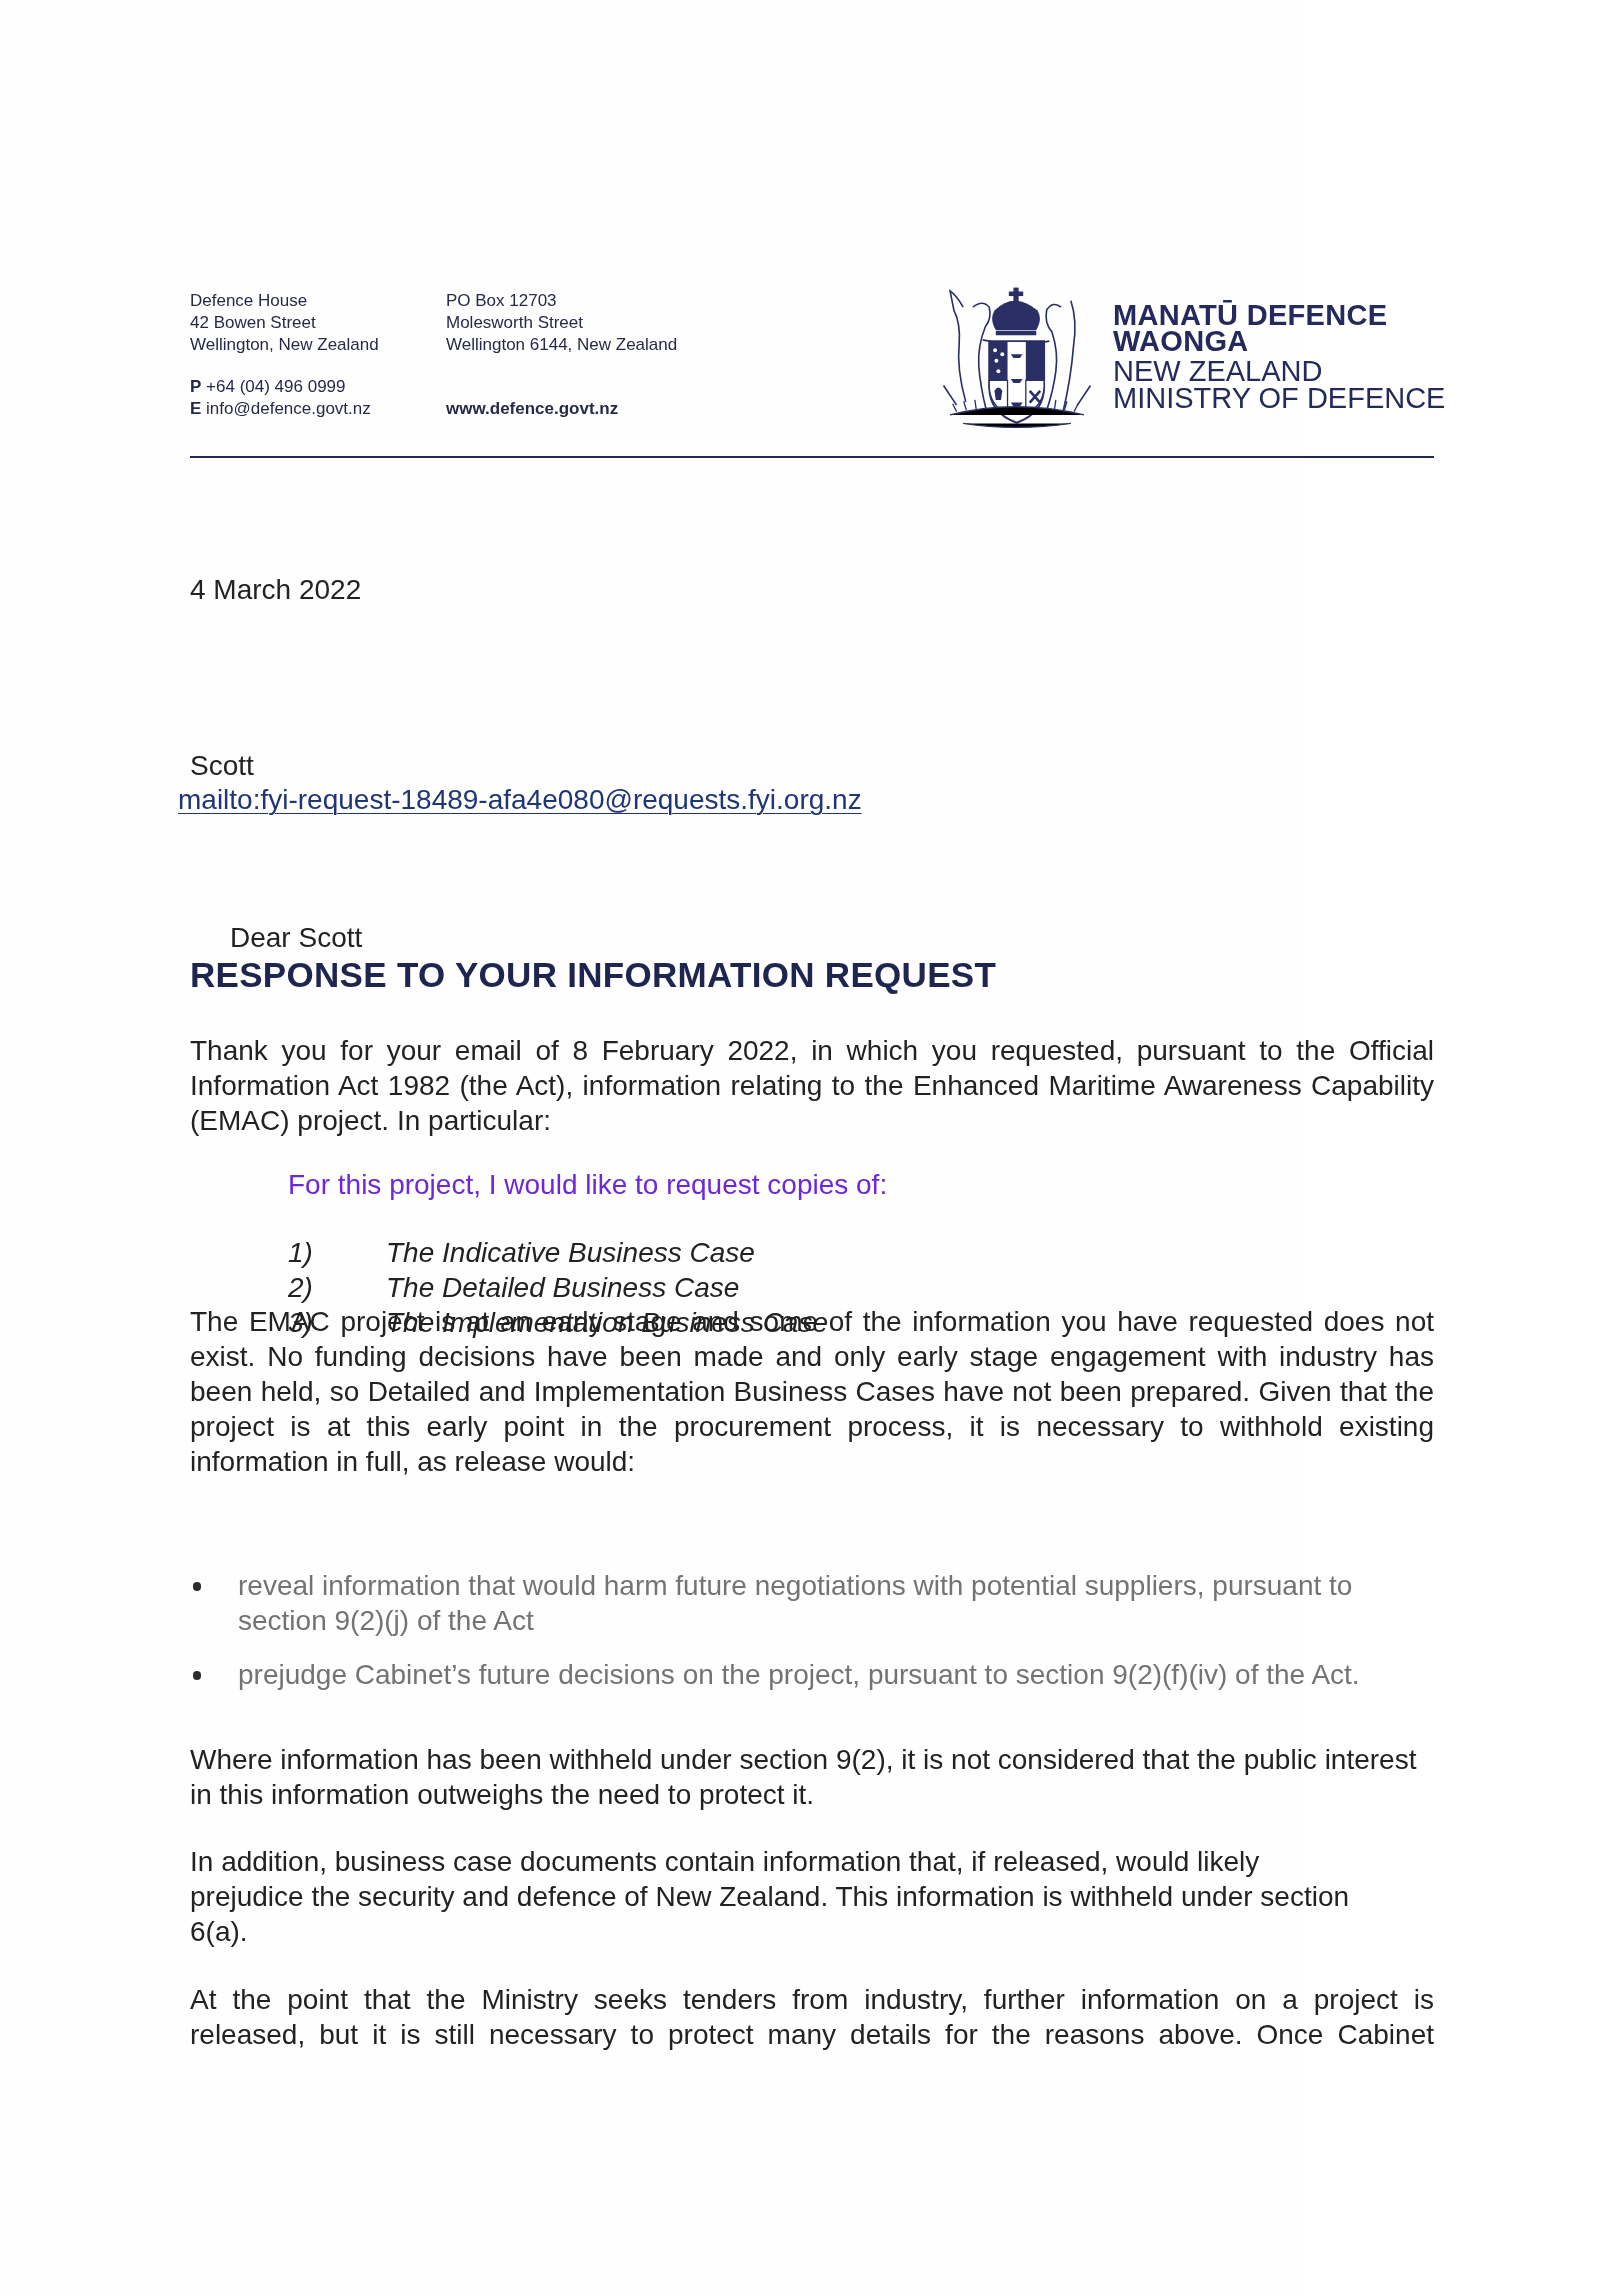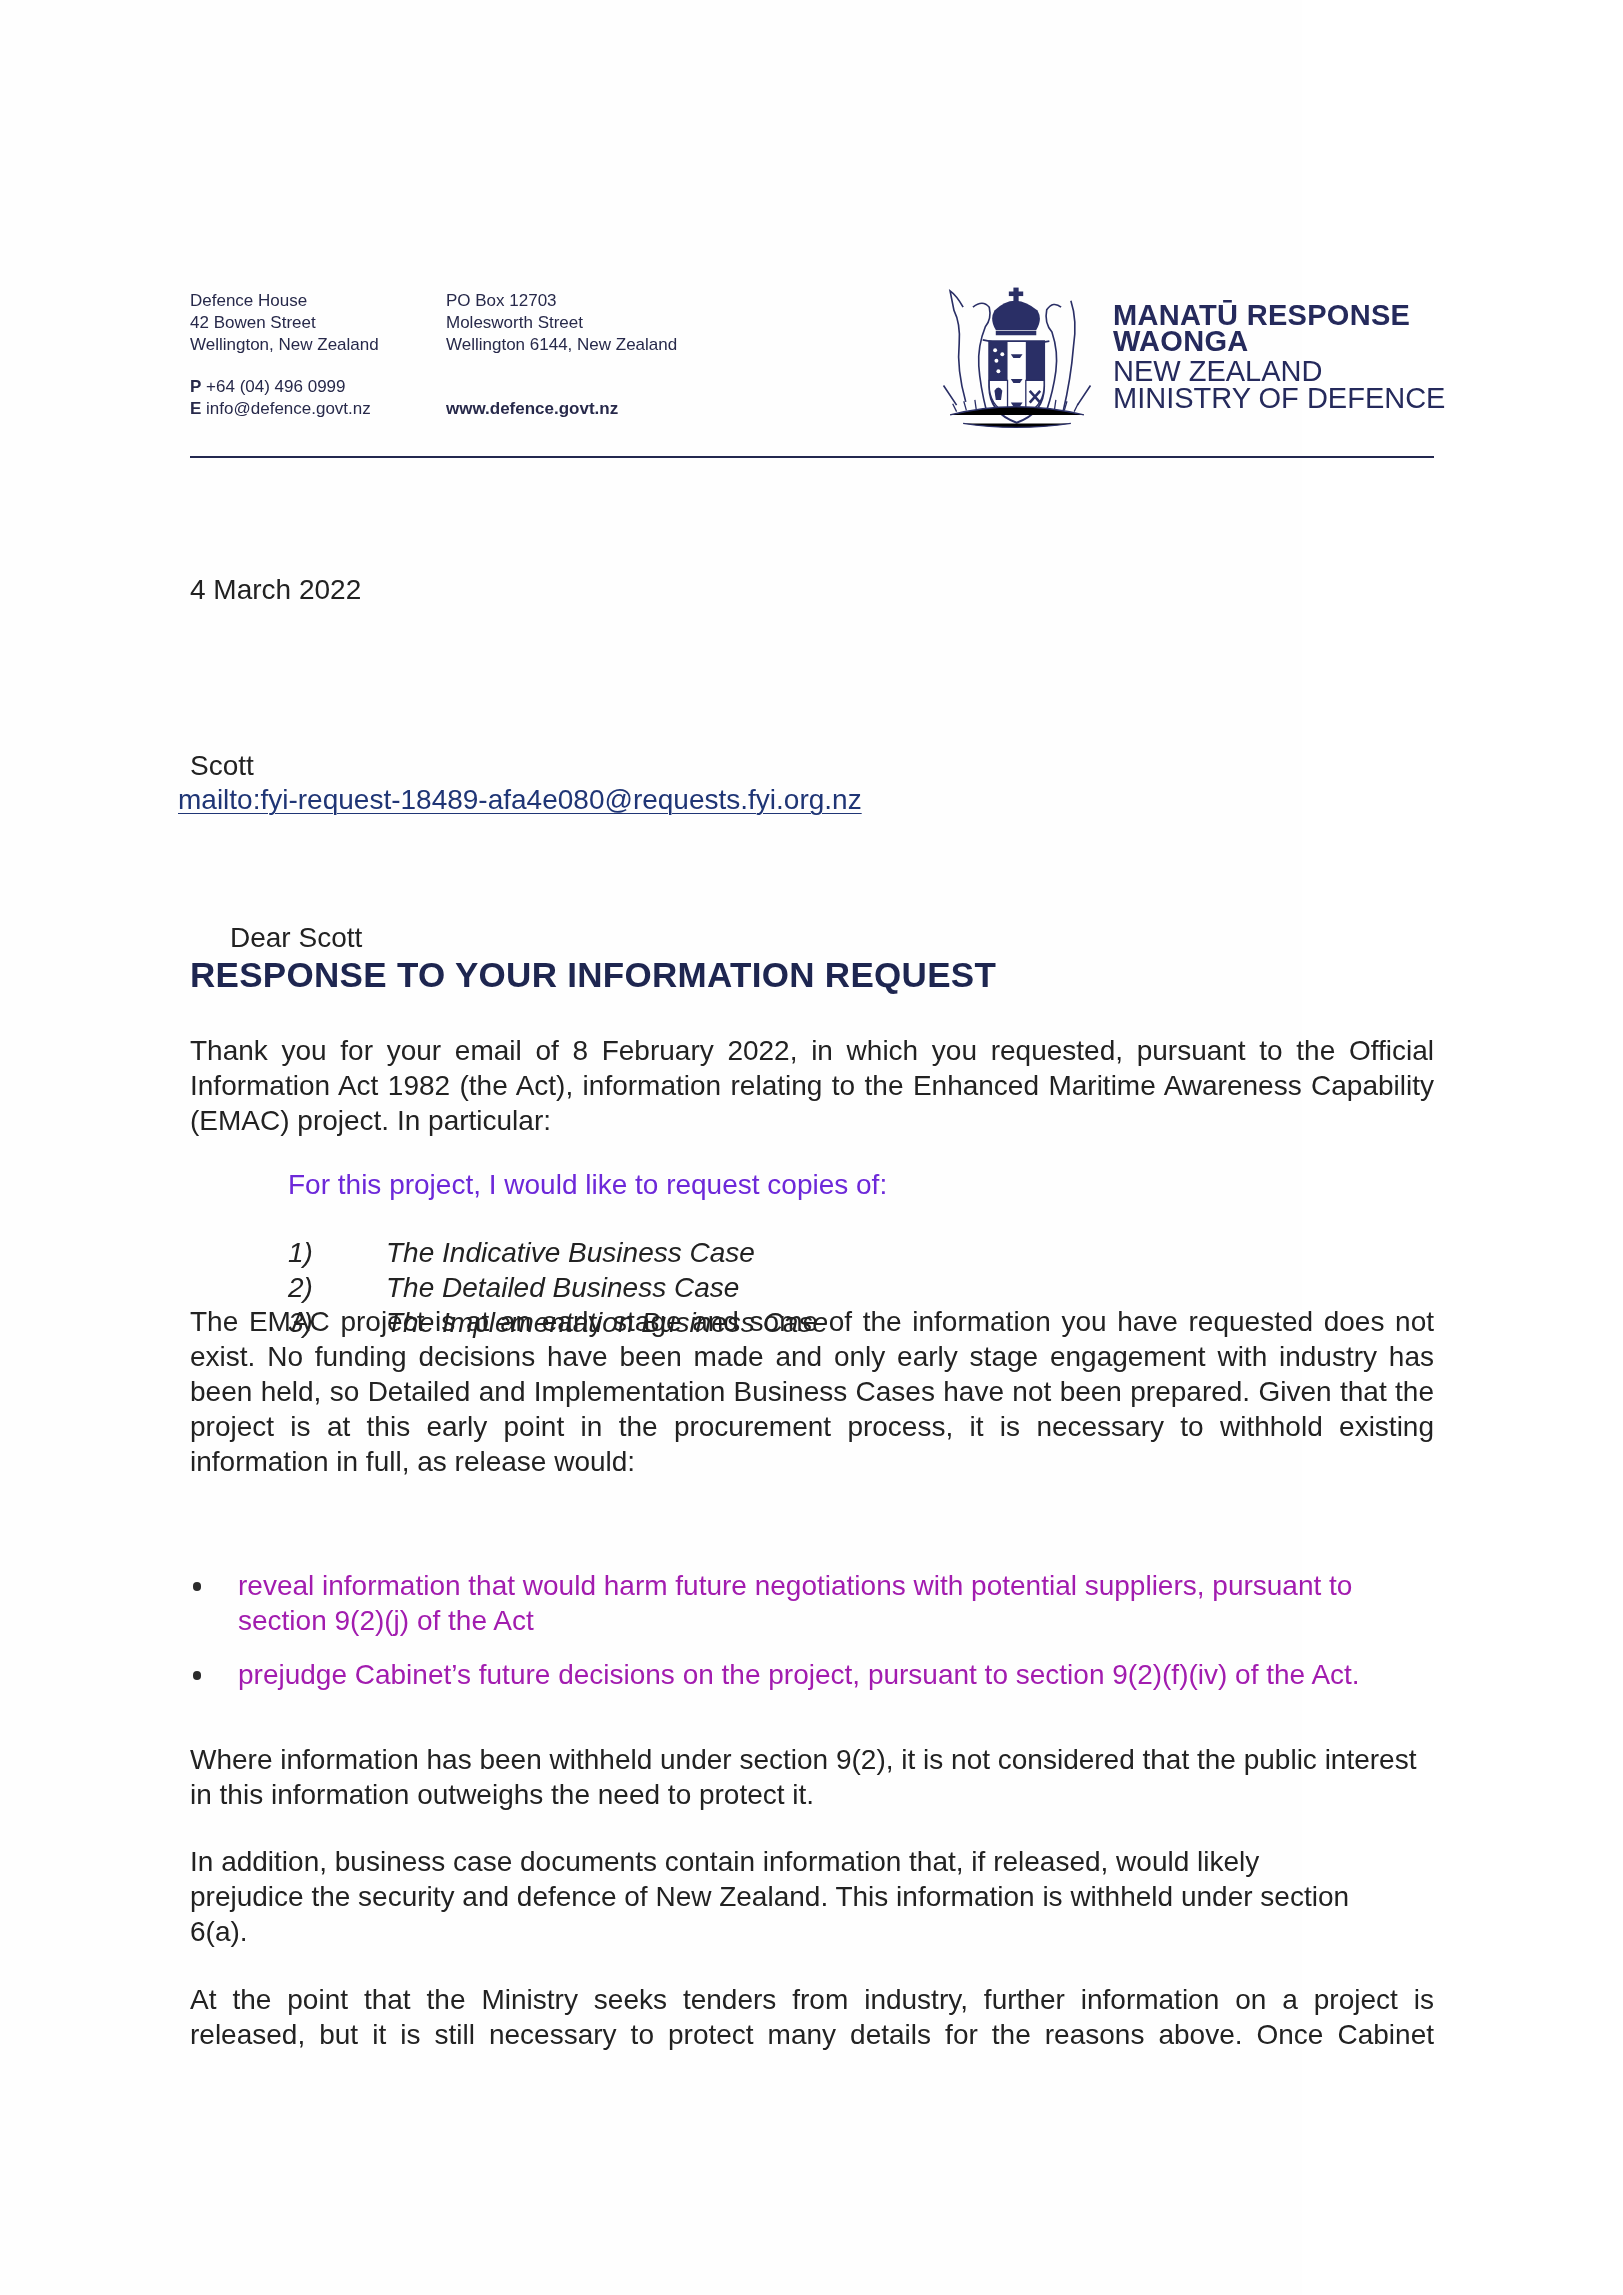--- a/index.html
+++ b/index.html
@@ -137,21 +137,21 @@
 
     .p2 { top: 1304px; }
 
     .bullets {
       position: absolute;
       left: 190px;
       top: 1568px;
       width: 1244px;
       font-size: 28px;
       line-height: 35px;
-      color: #a21caf;
+      color: #737373;
     }
     .bullet-item {
       position: relative;
       padding-left: 48px;
       margin-bottom: 19px;
     }
     .bullet-dot {
       position: absolute;
       left: 2.6px;
       top: 14.4px;
@@ -236,21 +236,21 @@
     </g>
 
     <g stroke="#2a2f66" stroke-width="2">
       <path d="M20 205 q100 -25 205 0"></path>
       <path d="M30 200 l-6 -12 M45 198 l-4 -14 M60 196 l-2 -14 M180 196 l2 -14 M195 198 l4 -14 M210 200 l6 -12"></path>
       <path d="M40 218 q80 12 165 0"></path>
     </g>
   </svg>
 
   <div class="brand">
-    <div class="maori">MANATŪ RESPONSE</div>
+    <div class="maori">MANATŪ DEFENCE</div>
     <div class="maori">WAONGA</div>
     <div class="english">NEW ZEALAND</div>
     <div class="english" style="margin-top:0">MINISTRY OF DEFENCE</div>
   </div>
 
   <div class="rule"></div>
 
   <div class="body-text date">4 March 2022</div>
   <div class="body-text recipient-name">Scott</div>
   <a class="recipient-email">mailto:fyi-request-18489-afa4e080@requests.fyi.org.nz</a>

